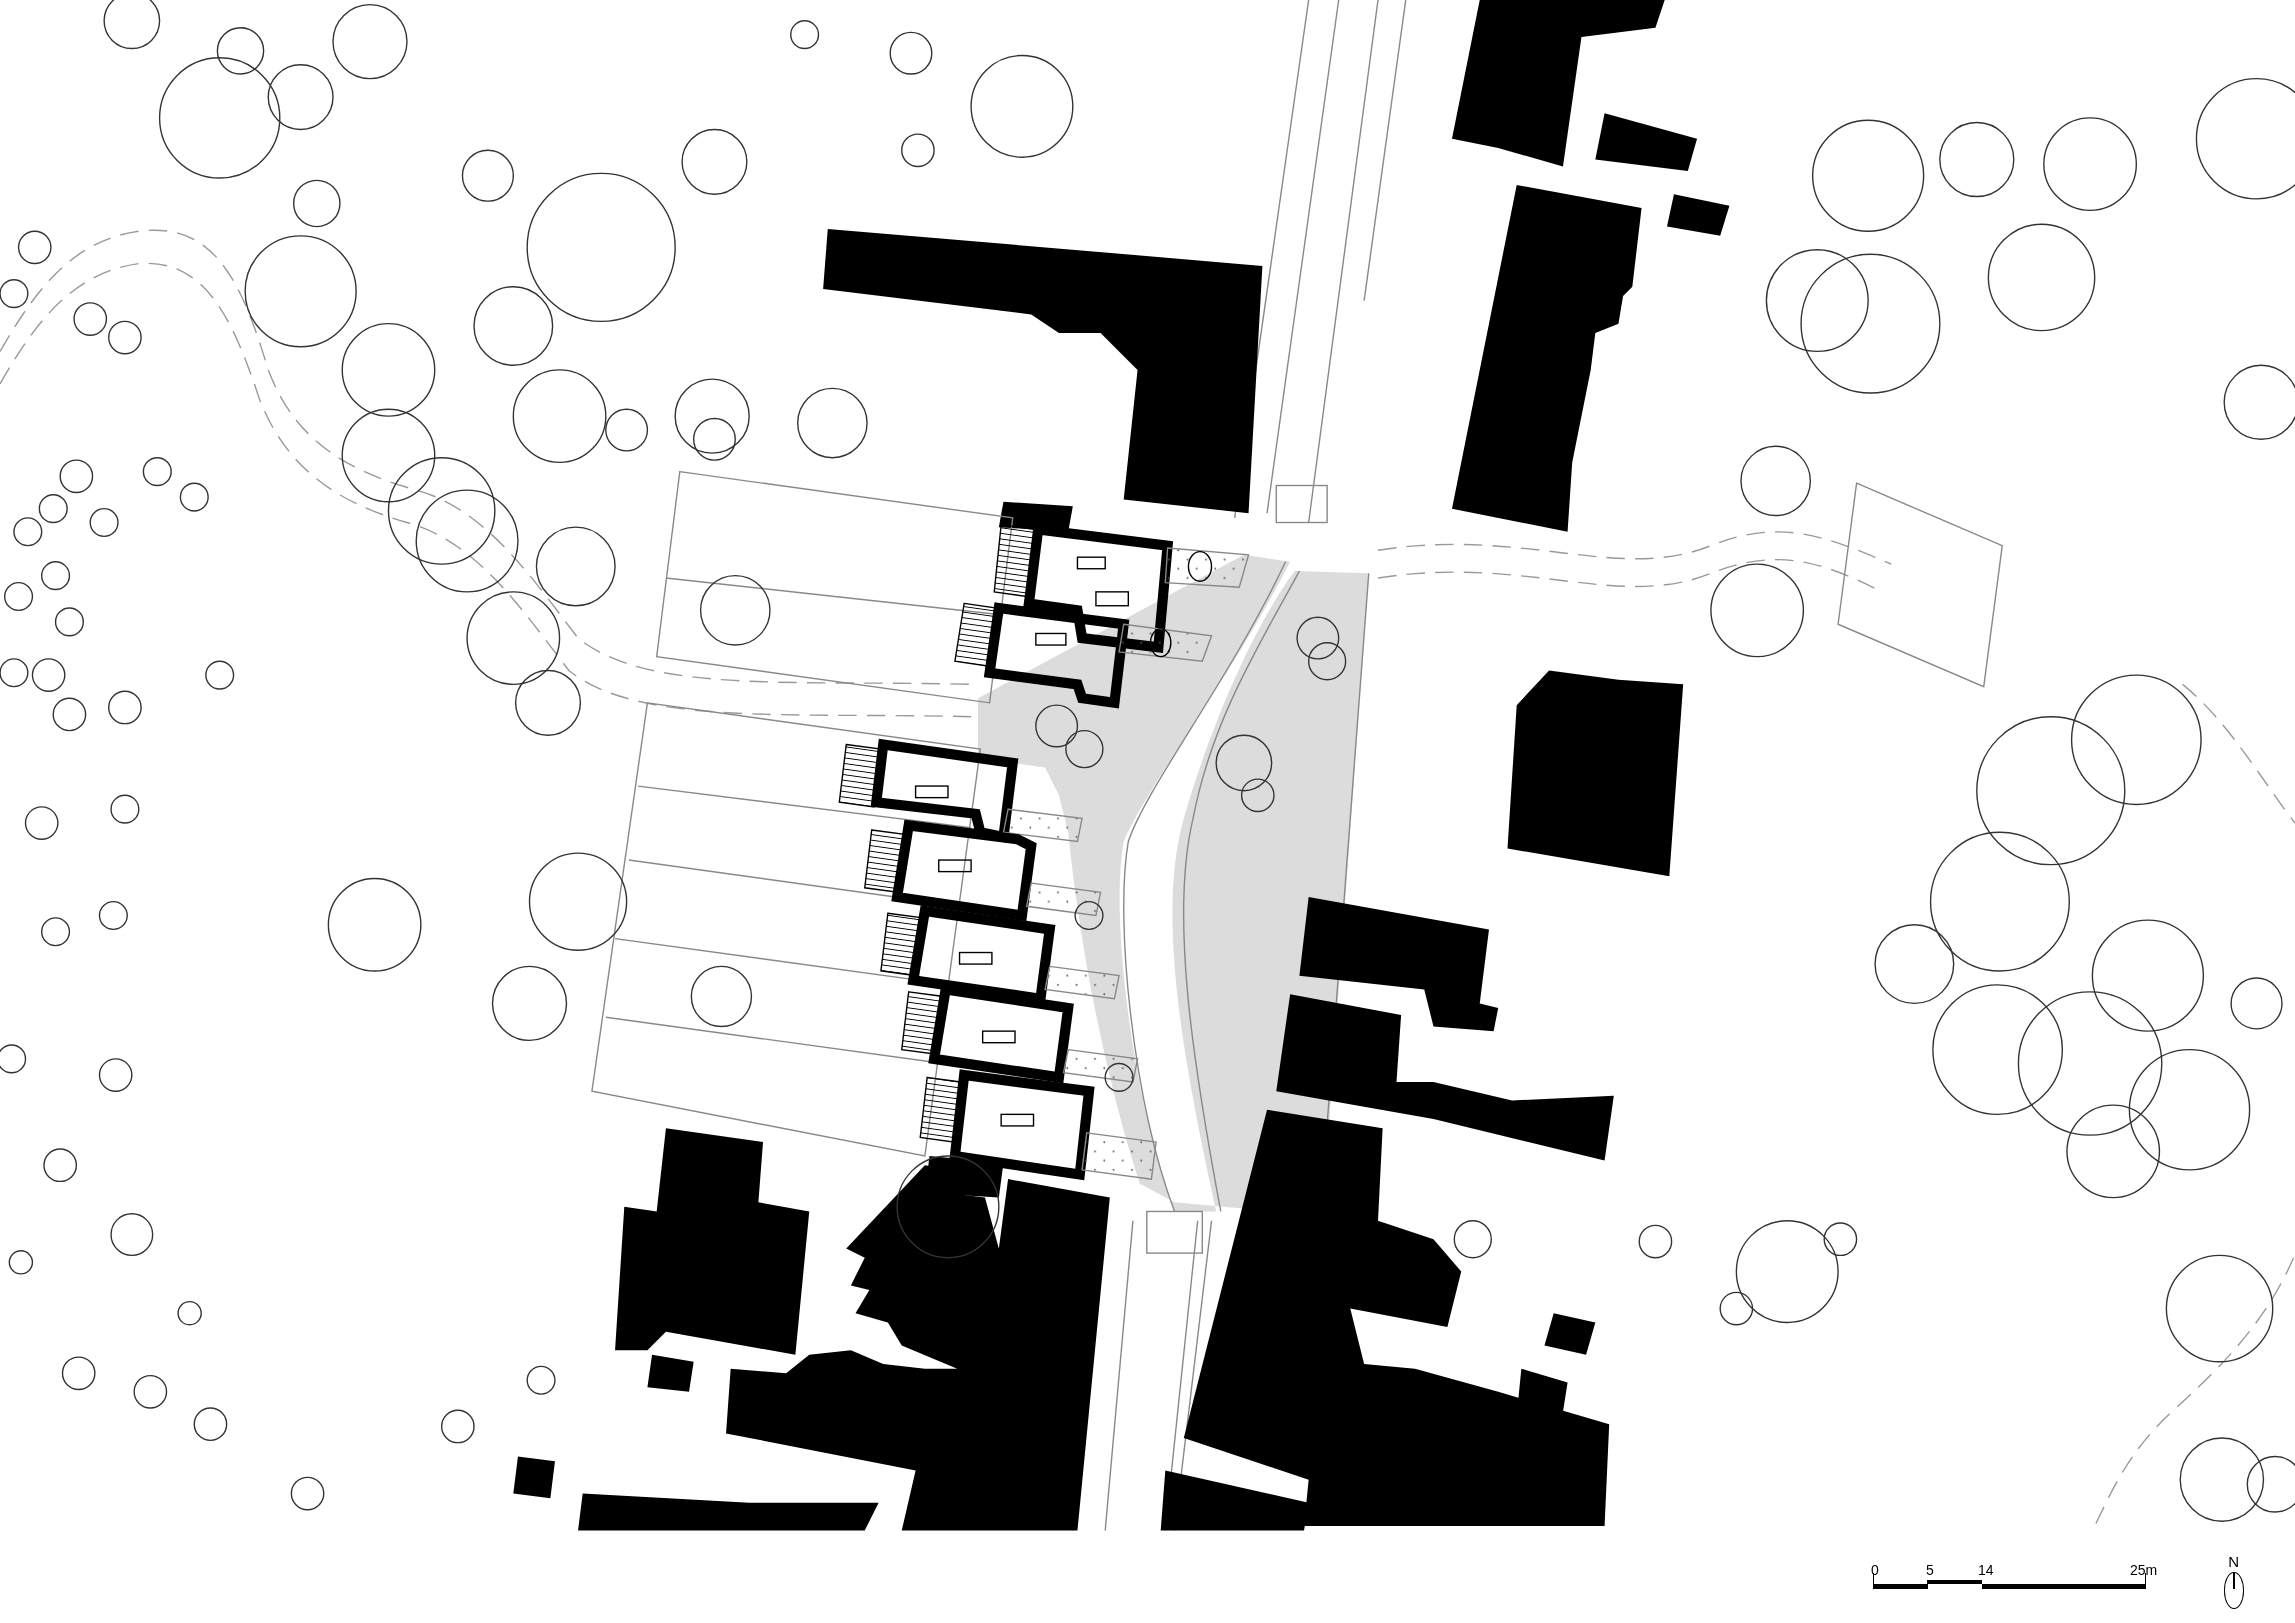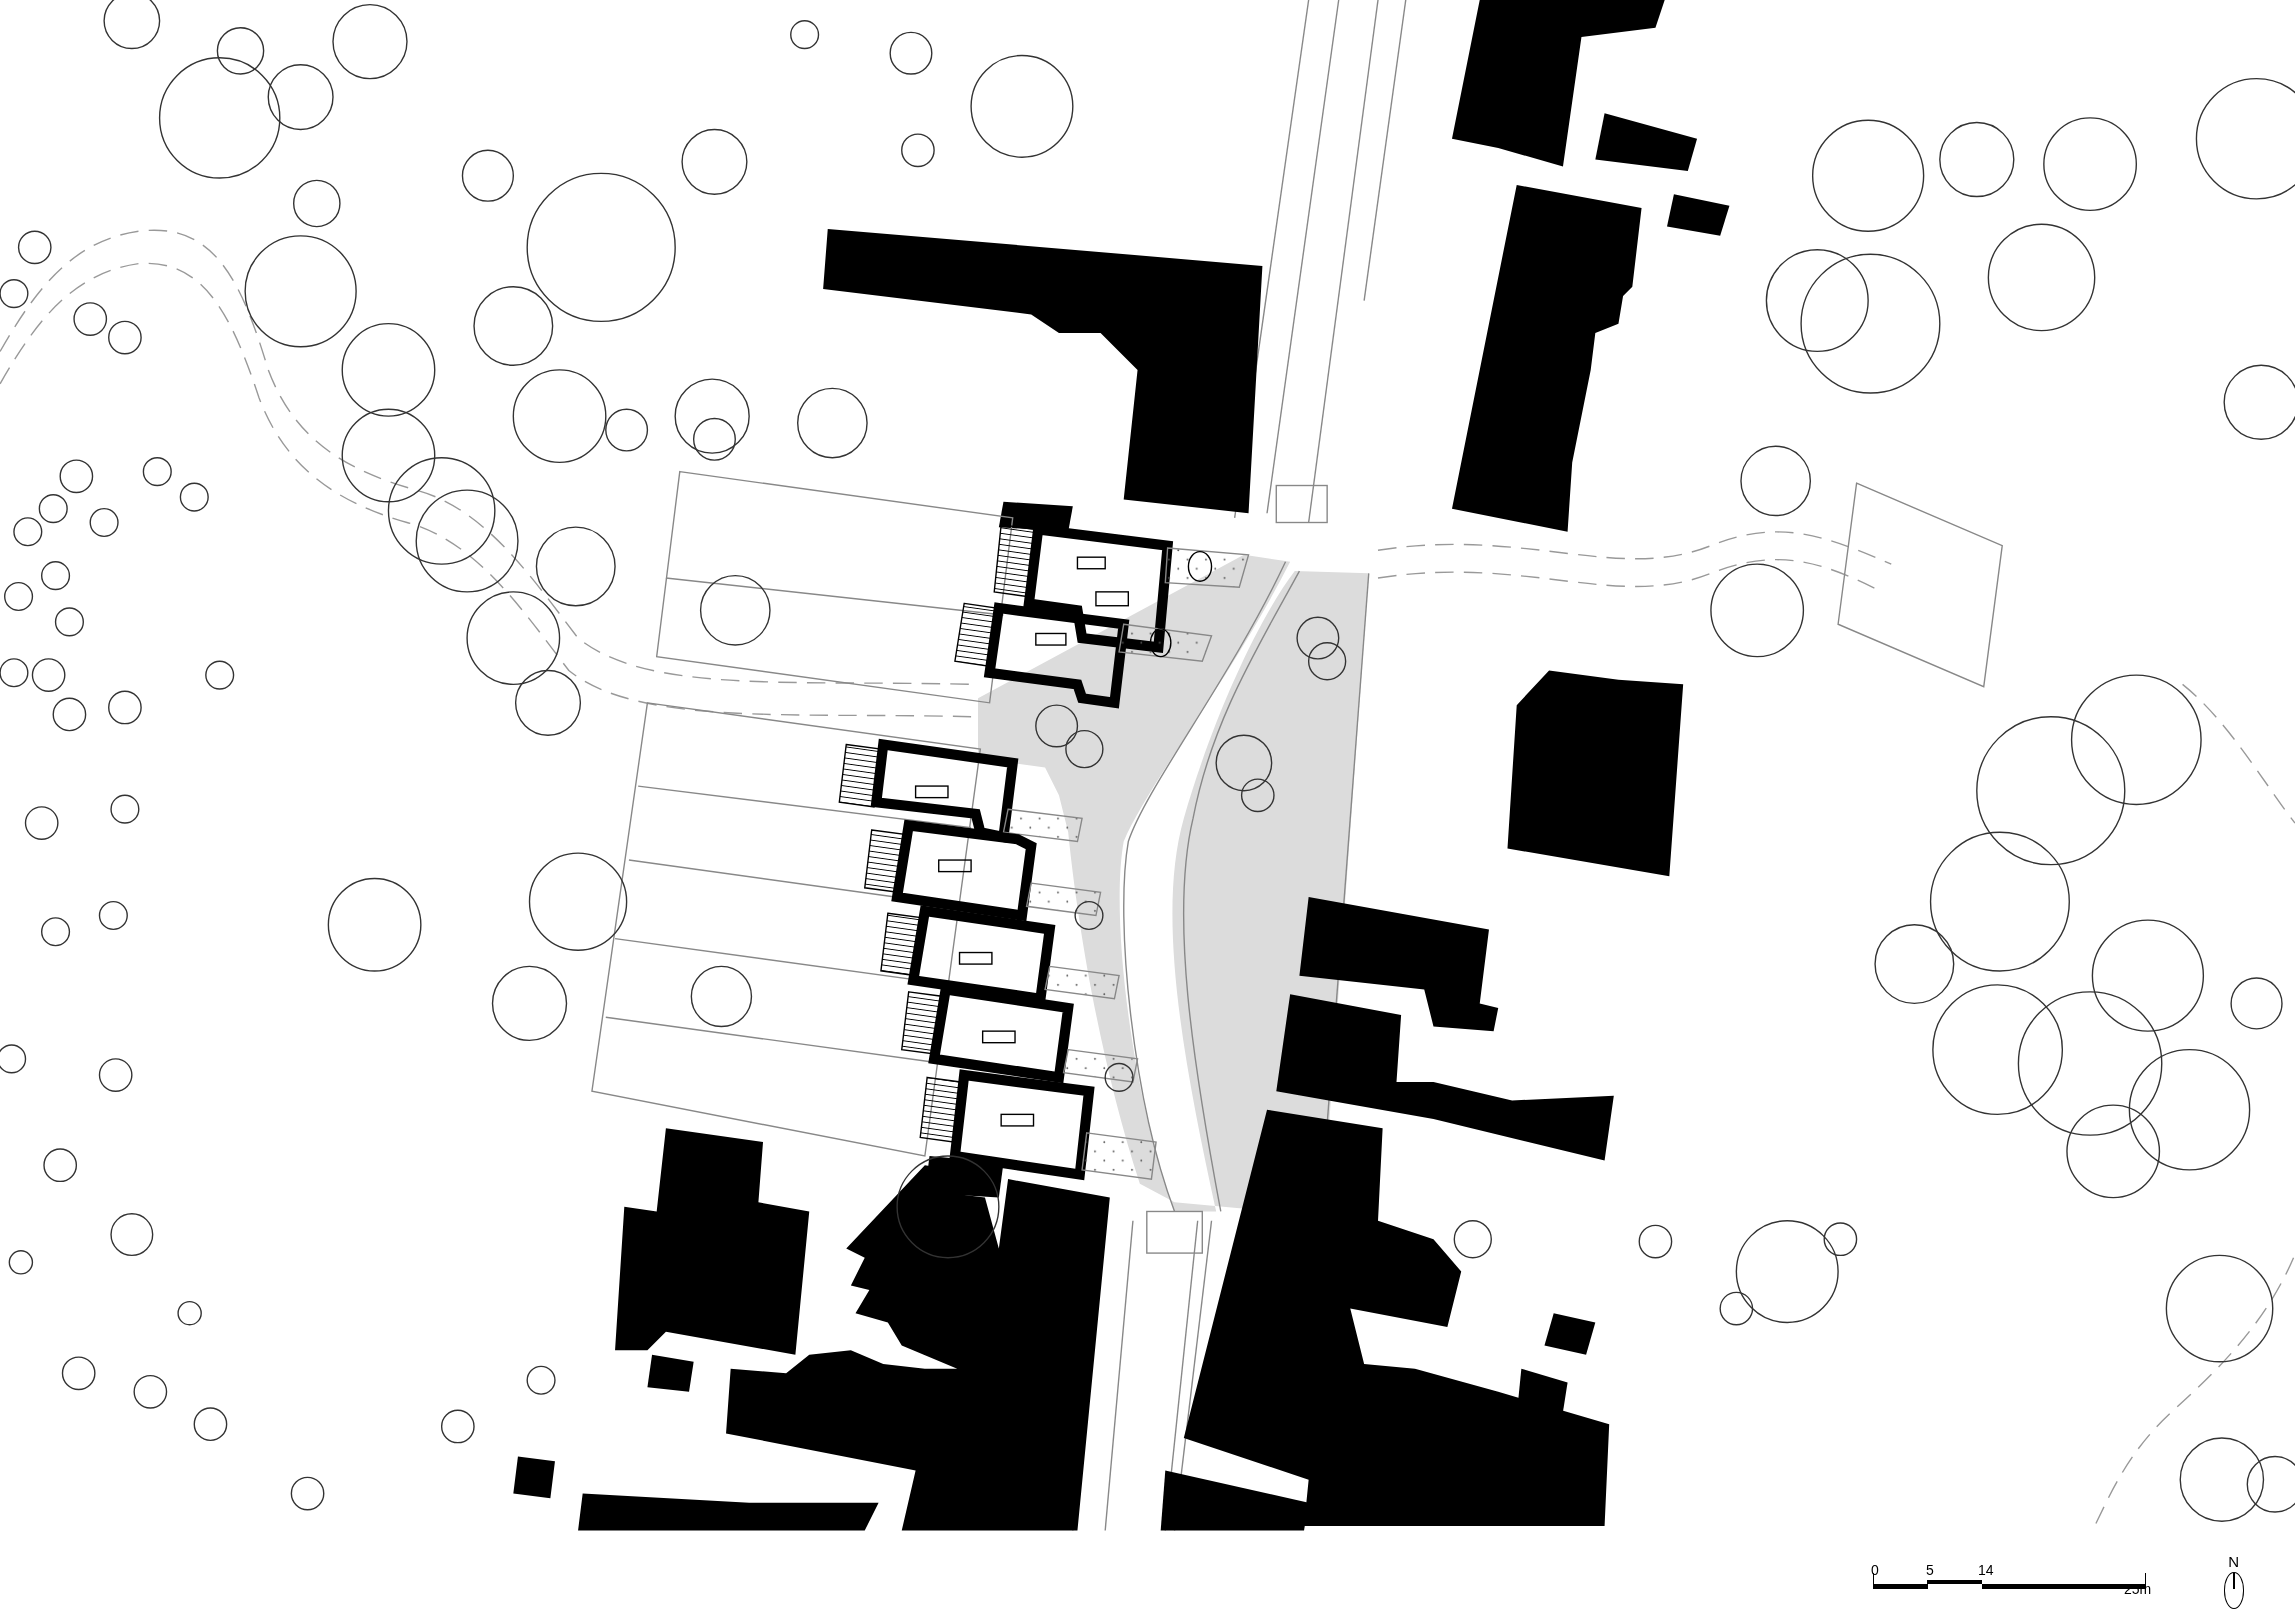--- a/index.html
+++ b/index.html
@@ -277,21 +277,21 @@
     <circle class="tree" cx="1170" cy="2985" r="30"></circle>
     <circle class="tree" cx="990" cy="3085" r="35"></circle>
     <circle class="tree" cx="410" cy="2840" r="25"></circle>
   </g>
 </svg>
 
 <div id="scalebar">
   <span class="sb-label" style="left:0;">0</span>
   <span class="sb-label" style="left:55px;">5</span>
   <span class="sb-label" style="left:107px;">14</span>
-  <span class="sb-label" style="left:253px;margin-top:19px;">25m</span>
+  <span class="sb-label" style="left:259px;">25m</span>
   <div class="sb-tick" style="left:1.9px;"></div>
   <div class="sb-tick" style="left:274px;"></div>
   <div class="sb-bar" style="left:1.9px;top:21px;width:55px;"></div>
   <div class="sb-bar" style="left:56px;top:16.7px;width:55px;"></div>
   <div class="sb-bar" style="left:111px;top:21px;width:164px;"></div>
 </div>
 
 <div id="north">
   <span class="n-label">N</span>
   <div class="n-circle"></div>

